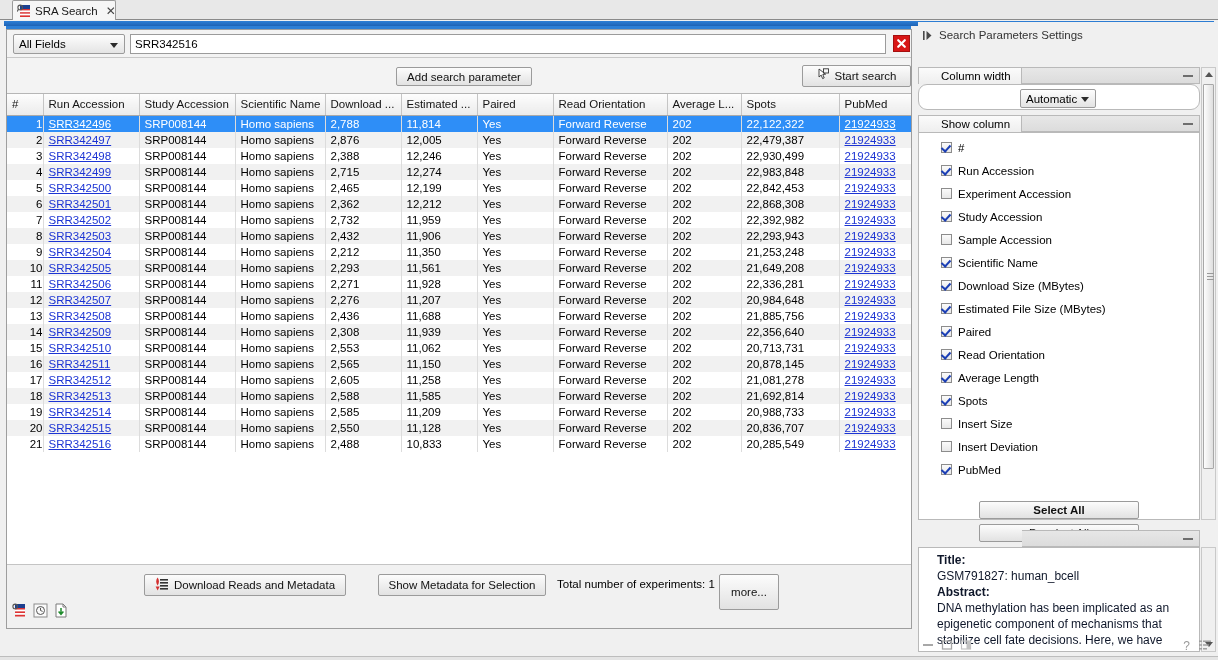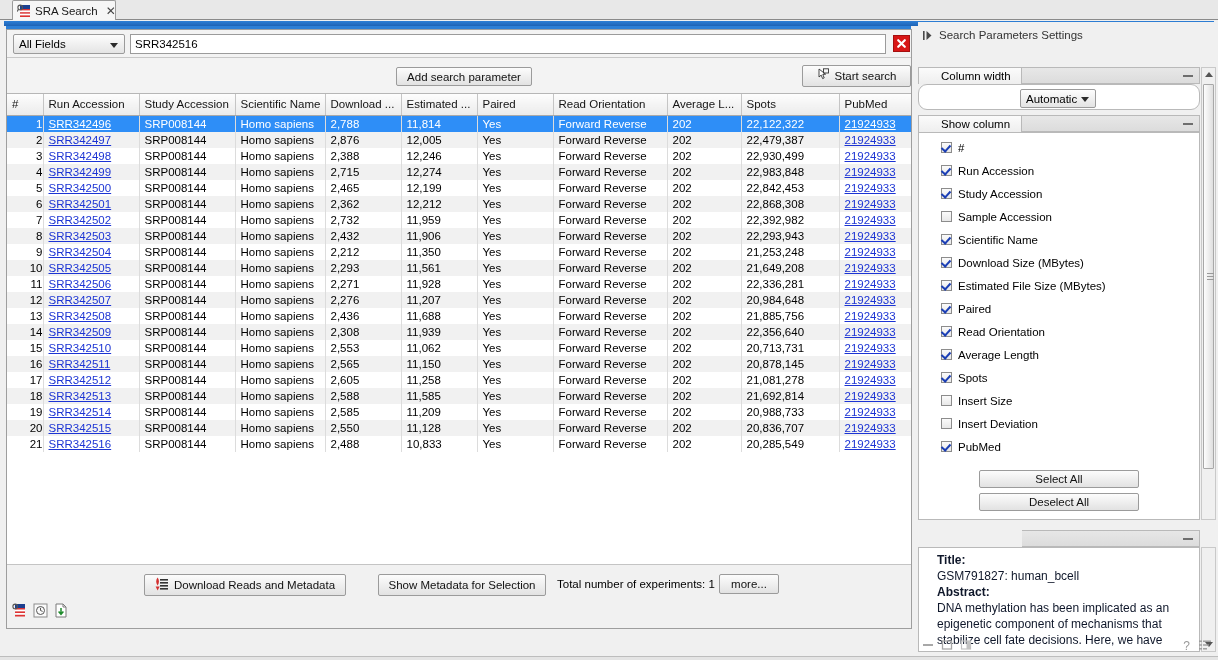--- a/index.html
+++ b/index.html
@@ -75,21 +75,21 @@
   a.link{color:#1c34d4;text-decoration:underline;}
   tr.sel a.link{color:#ffffff;}
   .emptyarea{position:absolute;left:0;top:64px;width:904px;height:470px;background:#f1f1f1;z-index:-1;}
 
   
   .bottombar{position:absolute;left:0;top:534px;width:904px;height:64px;background:#f1f1f1;
     border-top:1px solid #c4c4c4;box-sizing:border-box;}
   .dlbtn{position:absolute;left:137px;top:9px;width:202px;height:22px;gap:5px;}
   .showmeta{position:absolute;left:371px;top:9px;width:168px;height:22px;}
   .totaltxt{position:absolute;left:550px;top:13px;font-size:11.5px;white-space:nowrap;}
-  .morebtn{position:absolute;left:712px;top:9px;width:60px;height:20px;}
+  .morebtn{position:absolute;left:712px;top:9px;width:60px;height:36px;}
   .smallicons{position:absolute;left:5px;top:38px;display:flex;gap:6px;align-items:center;}
   .smallicons .si{width:15px;height:15px;position:relative;cursor:pointer;}
 
   
   .rightpanel{position:absolute;left:918px;top:22px;width:300px;height:613px;background:#f0f0f0;}
   .rp-header{position:absolute;left:0;top:5px;width:300px;height:16px;display:flex;align-items:center;}
   .rp-header .tri{margin:0 5px 0 4px;display:flex;align-items:center;gap:2px;}
   .rp-title{font-size:11.5px;color:#333;}
 
   .grouphdr{position:absolute;height:17px;display:flex;align-items:stretch;box-sizing:border-box;}
@@ -590,20 +590,24 @@
       <div id="chklist" style="padding-top:3px;">
           <div class="chk">
             <span class="box on"></span>
             <span>#</span>
           </div>
           <div class="chk">
             <span class="box on"></span>
             <span>Run Accession</span>
           </div>
           <div class="chk">
+            <span class="box"></span>
+            <span>Experiment Accession</span>
+          </div>
+          <div class="chk">
             <span class="box on"></span>
             <span>Study Accession</span>
           </div>
           <div class="chk">
             <span class="box"></span>
             <span>Sample Accession</span>
           </div>
           <div class="chk">
             <span class="box on"></span>
             <span>Scientific Name</span>
@@ -638,21 +642,21 @@
           </div>
           <div class="chk">
             <span class="box"></span>
             <span>Insert Deviation</span>
           </div>
           <div class="chk">
             <span class="box on"></span>
             <span>PubMed</span>
           </div>
         </div>
-      <div class="btn selbtn" style="margin-top:12px;">
+      <div class="btn selbtn" style="margin-top:20px;font-weight:bold;">
         <span>Select All</span>
       </div>
       <div class="btn selbtn" style="margin-top:5px;">
         <span>Deselect All</span>
       </div>
     </div>
 
     <div class="vscroll" style="left:283px;top:45px;height:453px;">
       <div class="arrowbtn" style="left:0;top:0;">
         <span class="arrow-up"></span>

